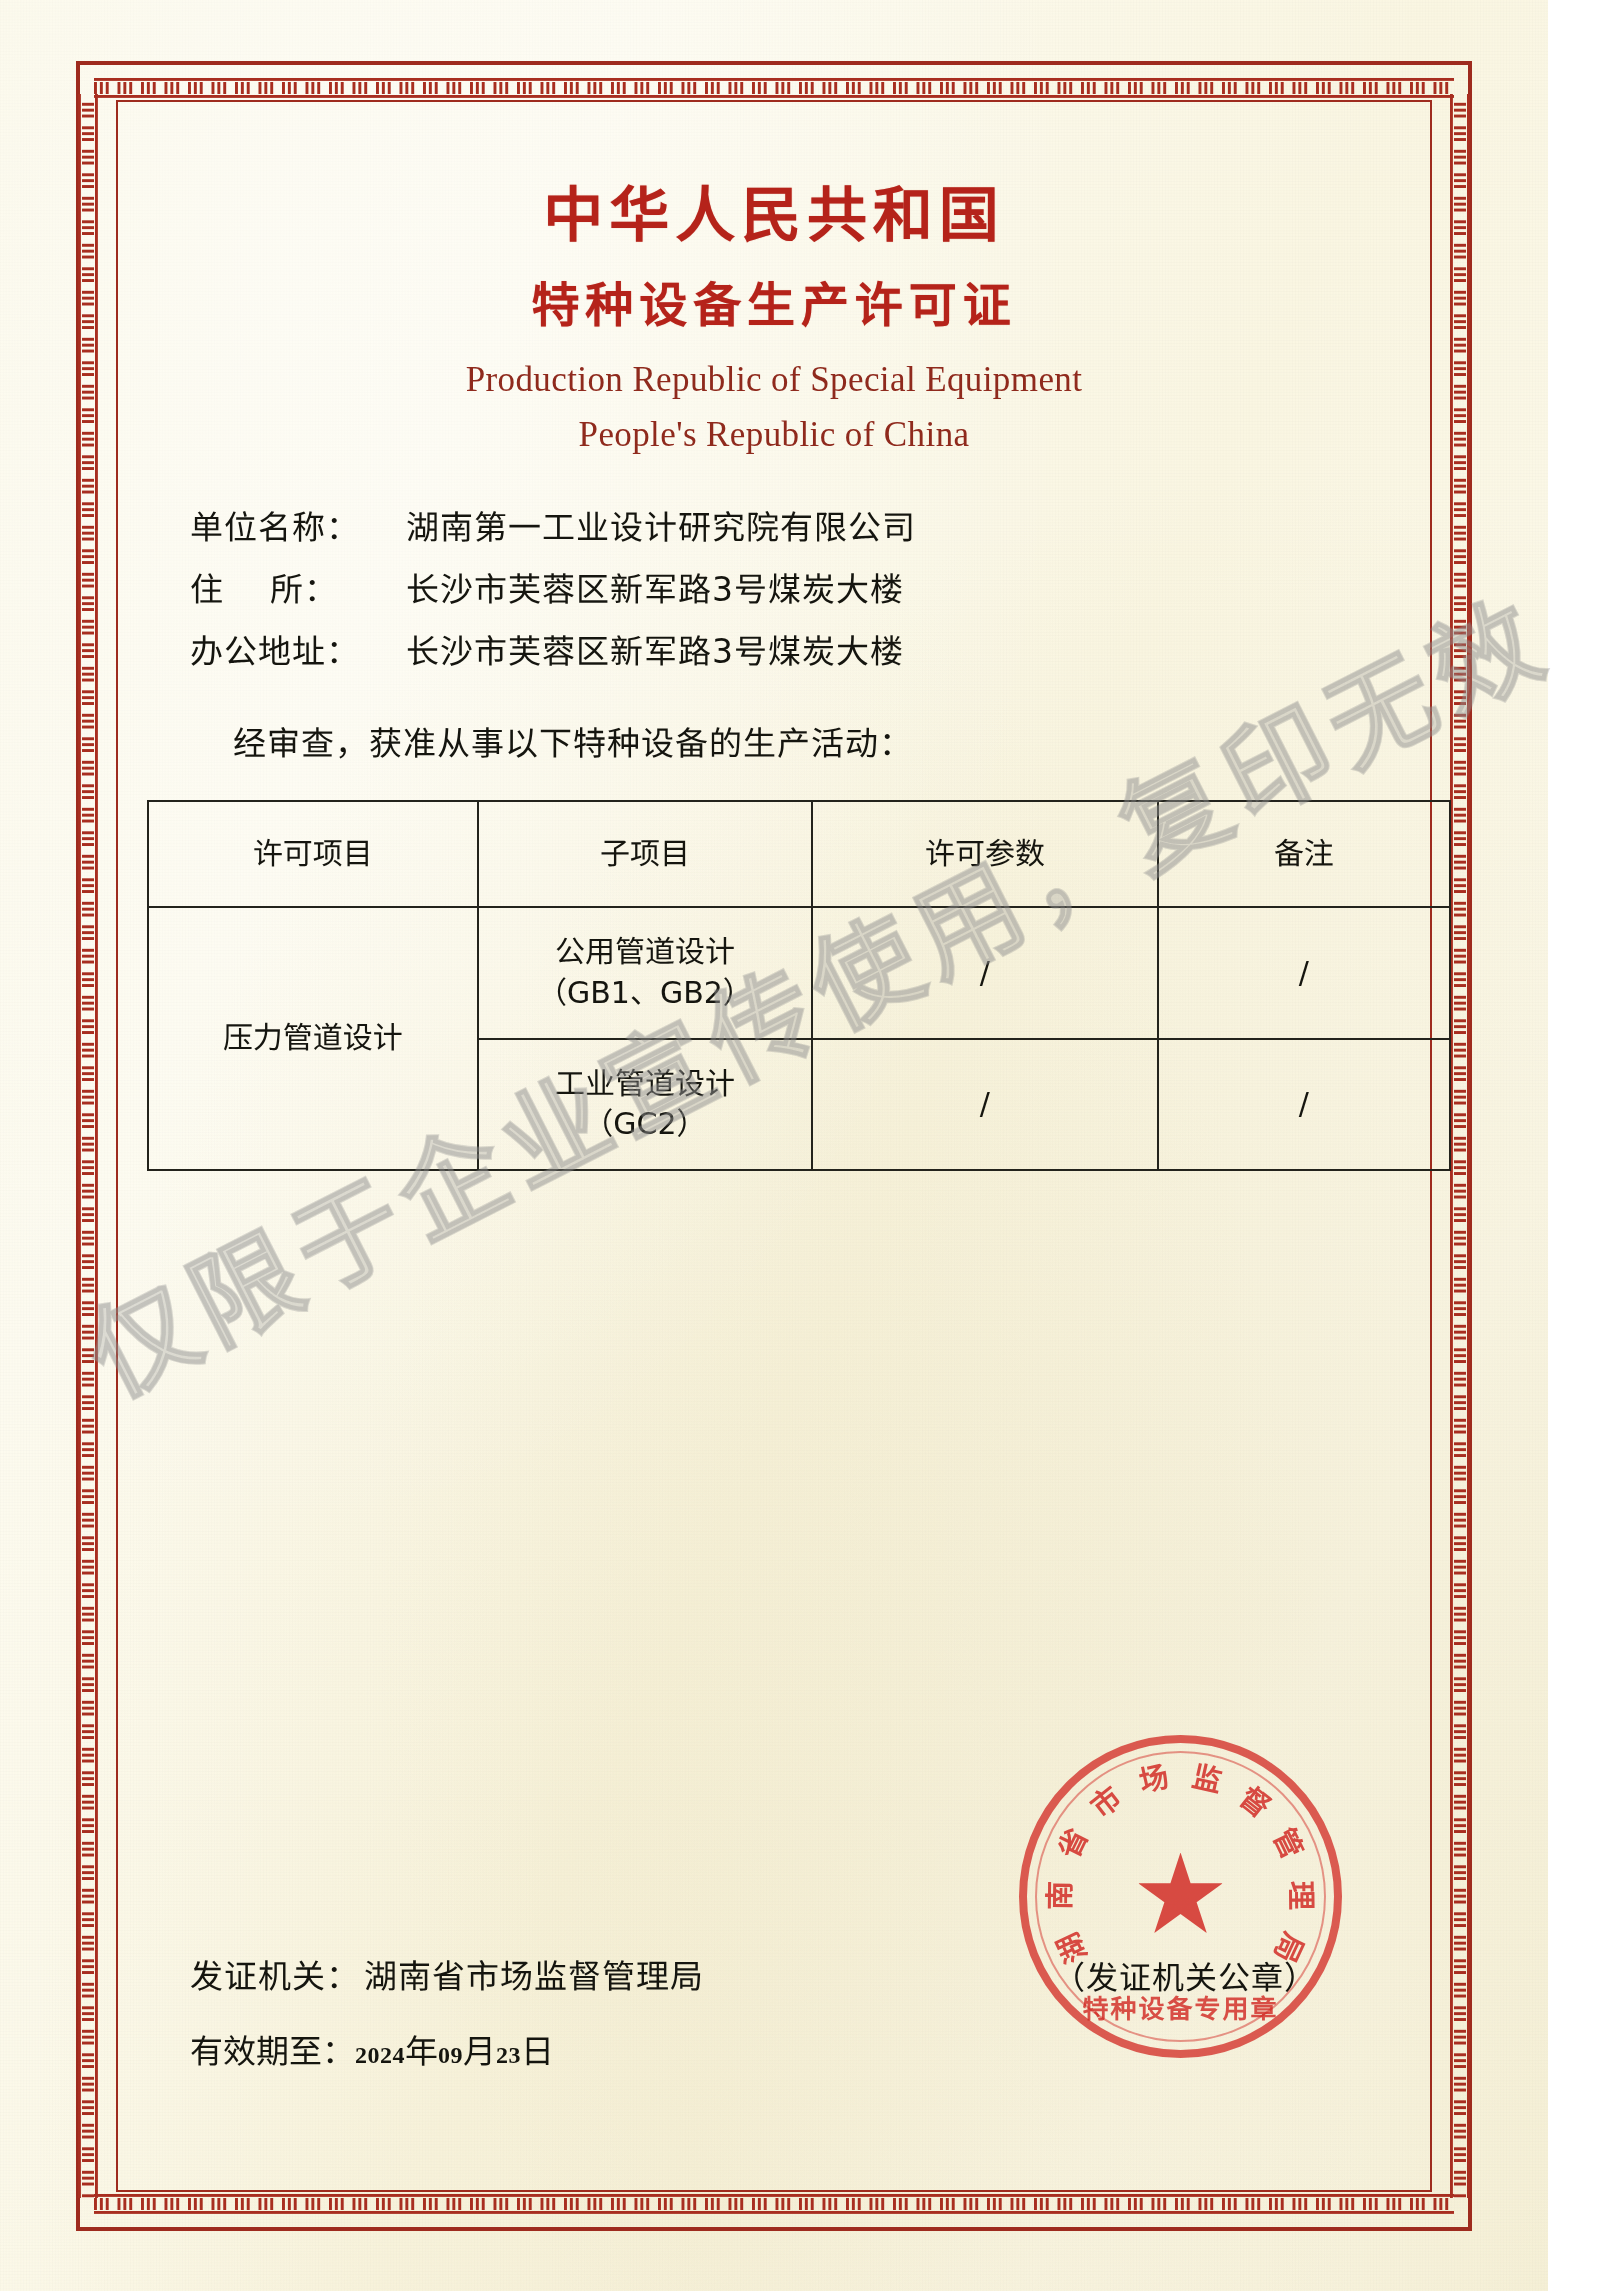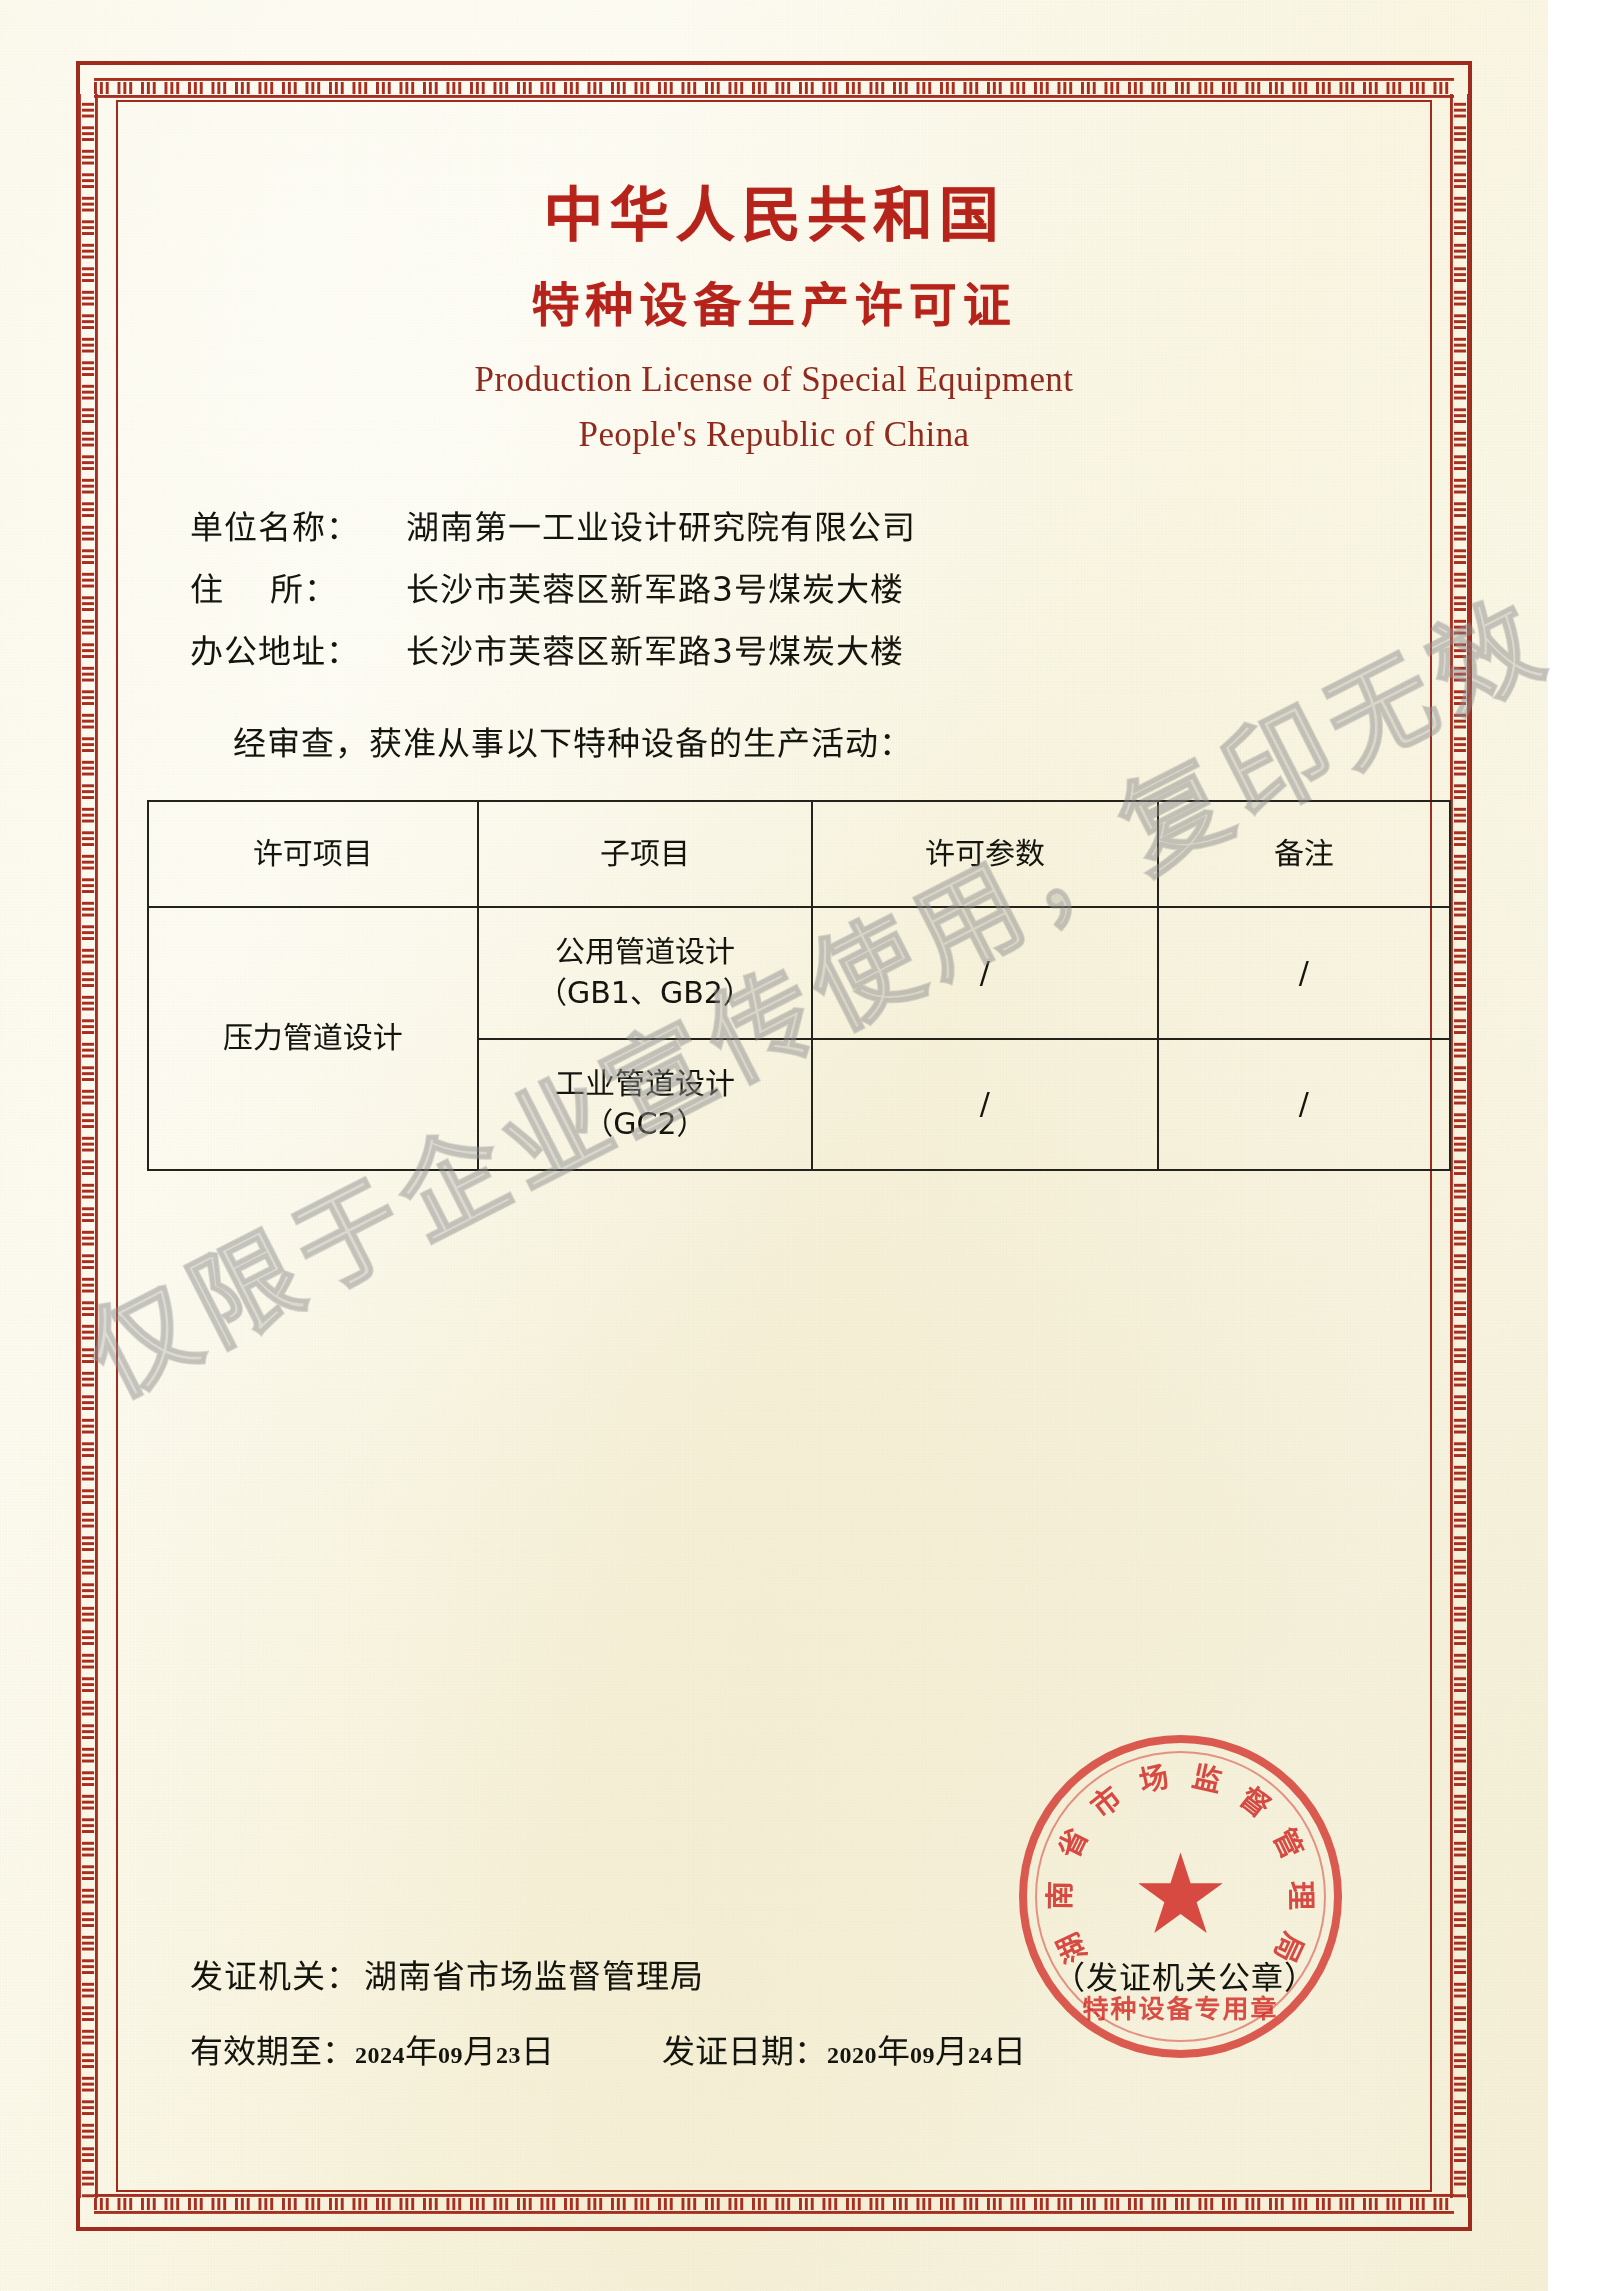--- a/index.html
+++ b/index.html
@@ -341,21 +341,21 @@
   <div class="key-strip key-v" style="top:94px; right:78px; bottom:94px;"></div>
   <div class="border-inner"></div>
 
   <div class="content">
 
     <div class="title-cn">
       <span>中华人民共和国</span>
       <span class="line2">特种设备生产许可证</span>
     </div>
     <div class="title-en">
-      <span>Production License of Special Equipment</span>
+      <span>Production Republic of Special Equipment</span>
       <span class="en2">People's Republic of China</span>
     </div>
 
 
     <div class="fields">
       <div class="field-row">
         <span class="field-label">单位名称：</span>
         <span class="field-value">湖南第一工业设计研究院有限公司</span>
       </div>
       <div class="field-row">
@@ -403,23 +403,20 @@
     <div class="footer">
       <div class="footer-line">
         <span class="footer-label">发证机关：</span>
         <span class="footer-value">湖南省市场监督管理局</span>
         <span class="seal-note">（发证机关公章）</span>
       </div>
       <div class="date-row">
         <span class="valid-block">
           <span>有效期至：</span><span class="dnum">2024</span><span>年</span><span class="dnum">09</span><span>月</span><span class="dnum">23</span><span>日</span>
         </span>
-        <span class="issue-block">
-          <span>发证日期：</span><span class="dnum">2020</span><span>年</span><span class="dnum">09</span><span>月</span><span class="dnum">24</span><span>日</span>
-        </span>
       </div>
     </div>
 
   </div>
 
   <div class="seal">
     <div class="seal-ring"></div>
     <div class="seal-ring-inner"></div>
     <div class="seal-star">★</div>
     <div id="seal-arc">

